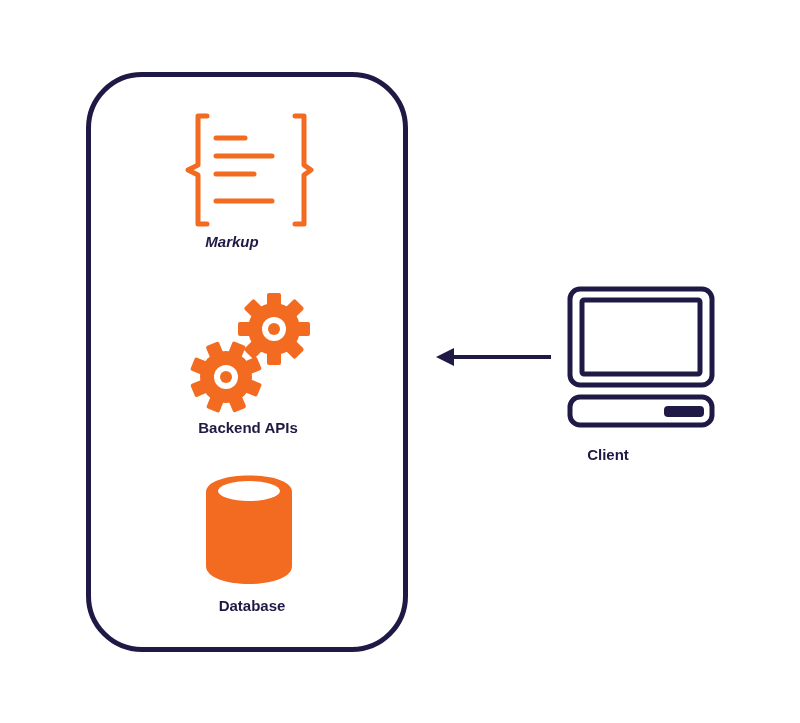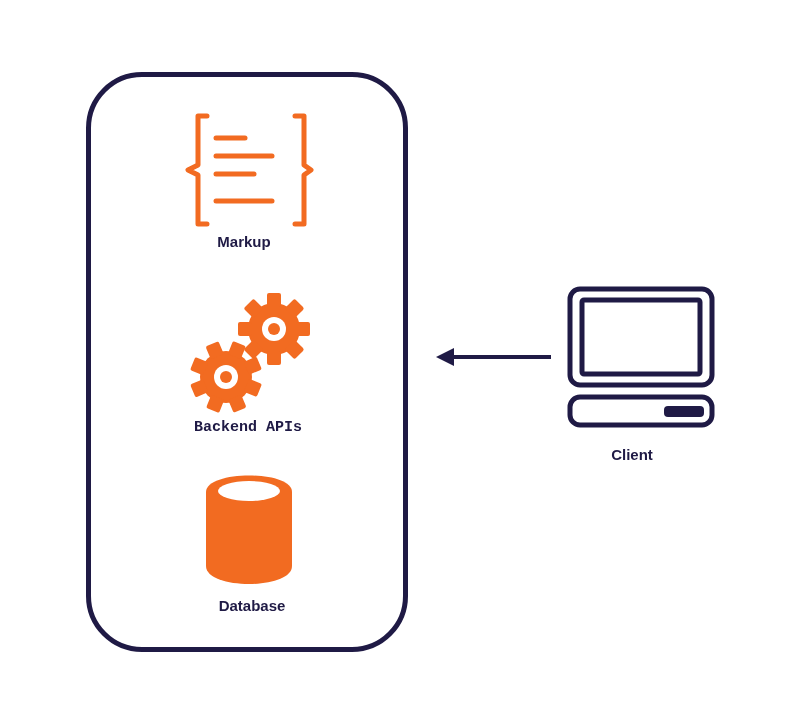--- a/index.html
+++ b/index.html
@@ -16,21 +16,21 @@
 <svg style="left:183px;top:113px;" width="130" height="115" viewBox="0 0 130 115">
   <g fill="none" stroke="#f26b21" stroke-width="5" stroke-linecap="round" stroke-linejoin="round">
     <path d="M24 3 H15 V52 L5 57 L15 62 V111 H24"></path>
     <path d="M112 3 H121 V52 L128 57 L121 62 V111 H112"></path>
     <line x1="33" y1="25" x2="62" y2="25"></line>
     <line x1="33" y1="43" x2="89" y2="43"></line>
     <line x1="33" y1="61" x2="71" y2="61"></line>
     <line x1="33" y1="88" x2="89" y2="88"></line>
   </g>
 </svg>
-<div class="label" style="left:194px;top:233px;width:100px;">Markup</div>
+<div class="label" style="left:182px;top:233px;width:100px;font-style:italic;">Markup</div>
 
 <svg style="left:188px;top:293px;" width="125" height="120" viewBox="0 0 125 120">
   <g fill="#f26b21">
     <g transform="translate(86,36)">
       <circle r="26"></circle>
       <g>
         <rect x="-7" y="-36" width="14" height="14" rx="2"></rect>
         <rect x="-7" y="-36" width="14" height="14" rx="2" transform="rotate(45)"></rect>
         <rect x="-7" y="-36" width="14" height="14" rx="2" transform="rotate(90)"></rect>
         <rect x="-7" y="-36" width="14" height="14" rx="2" transform="rotate(135)"></rect>
@@ -52,34 +52,34 @@
         <rect x="-7" y="-36" width="14" height="14" rx="2" transform="rotate(202)"></rect>
         <rect x="-7" y="-36" width="14" height="14" rx="2" transform="rotate(247)"></rect>
         <rect x="-7" y="-36" width="14" height="14" rx="2" transform="rotate(292)"></rect>
         <rect x="-7" y="-36" width="14" height="14" rx="2" transform="rotate(337)"></rect>
       </g>
       <circle r="12" fill="#ffffff"></circle>
       <circle r="6"></circle>
     </g>
   </g>
 </svg>
-<div class="label" style="left:178px;top:419px;width:140px;font-family:Liberation Mono, monospace;">Backend APIs</div>
+<div class="label" style="left:178px;top:419px;width:140px;">Backend APIs</div>
 
 <svg style="left:204px;top:474px;" width="90" height="112" viewBox="0 0 90 112">
   <path d="M2 18 C2 -4 88 -4 88 18 V92 C88 116 2 116 2 92 Z" fill="#f26b21"></path>
   <ellipse cx="45" cy="17" rx="31" ry="10" fill="#ffffff"></ellipse>
 </svg>
 <div class="label" style="left:202px;top:597px;width:100px;">Database</div>
 
 <svg style="left:434px;top:345px;" width="120" height="24" viewBox="0 0 120 24">
   <line x1="16" y1="12" x2="117" y2="12" stroke="#1f1a45" stroke-width="4"></line>
   <polygon points="2,12 20,3 20,21" fill="#1f1a45"></polygon>
 </svg>
 
 <svg style="left:566px;top:285px;" width="150" height="145" viewBox="0 0 150 145">
   <g fill="none" stroke="#1f1a45" stroke-width="5">
     <rect x="4" y="4" width="142" height="96" rx="10"></rect>
     <rect x="16" y="15" width="118" height="74" rx="2"></rect>
     <rect x="4" y="112" width="142" height="28" rx="10"></rect>
   </g>
   <rect x="98" y="121" width="40" height="11" rx="4" fill="#1f1a45"></rect>
 </svg>
-<div class="label" style="left:582px;top:446px;width:100px;text-align:center;">Client</div>
+<div class="label" style="left:558px;top:446px;width:100px;text-align:center;">Client</div>
 
 </body></html>

